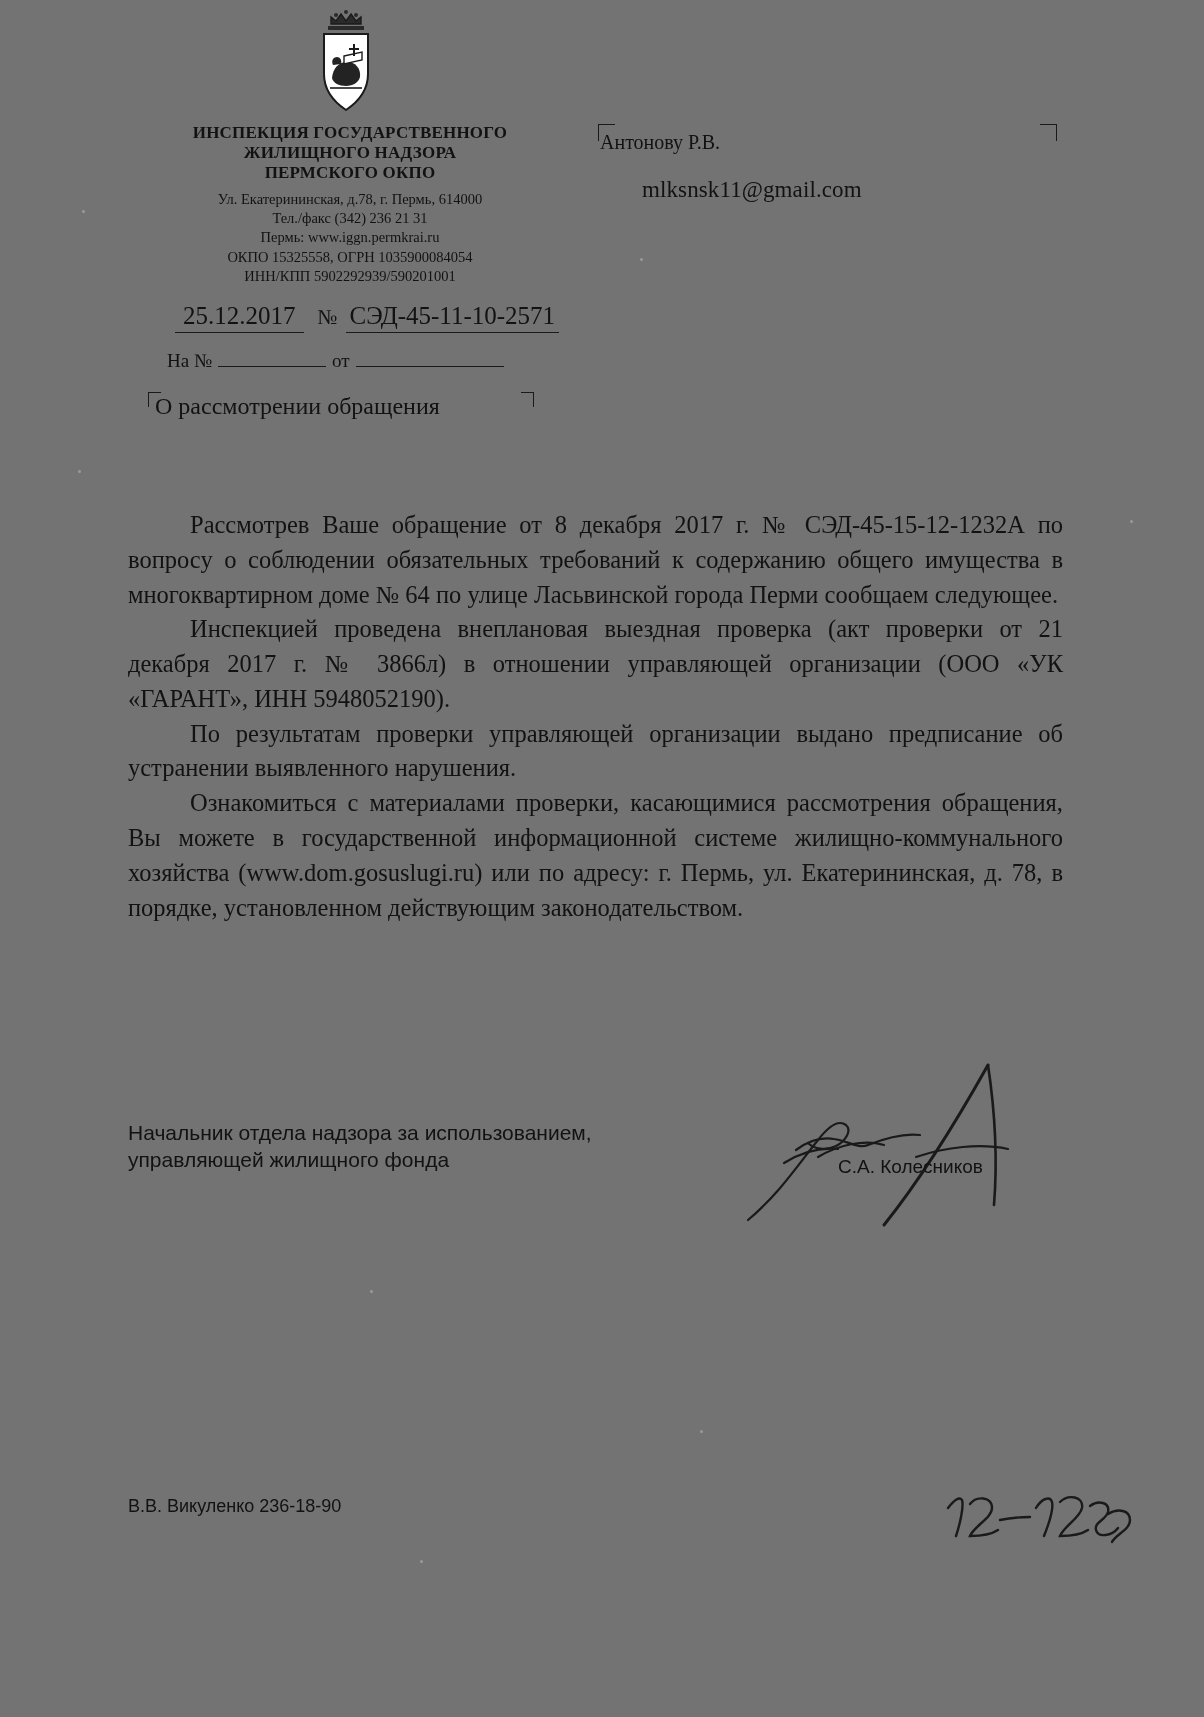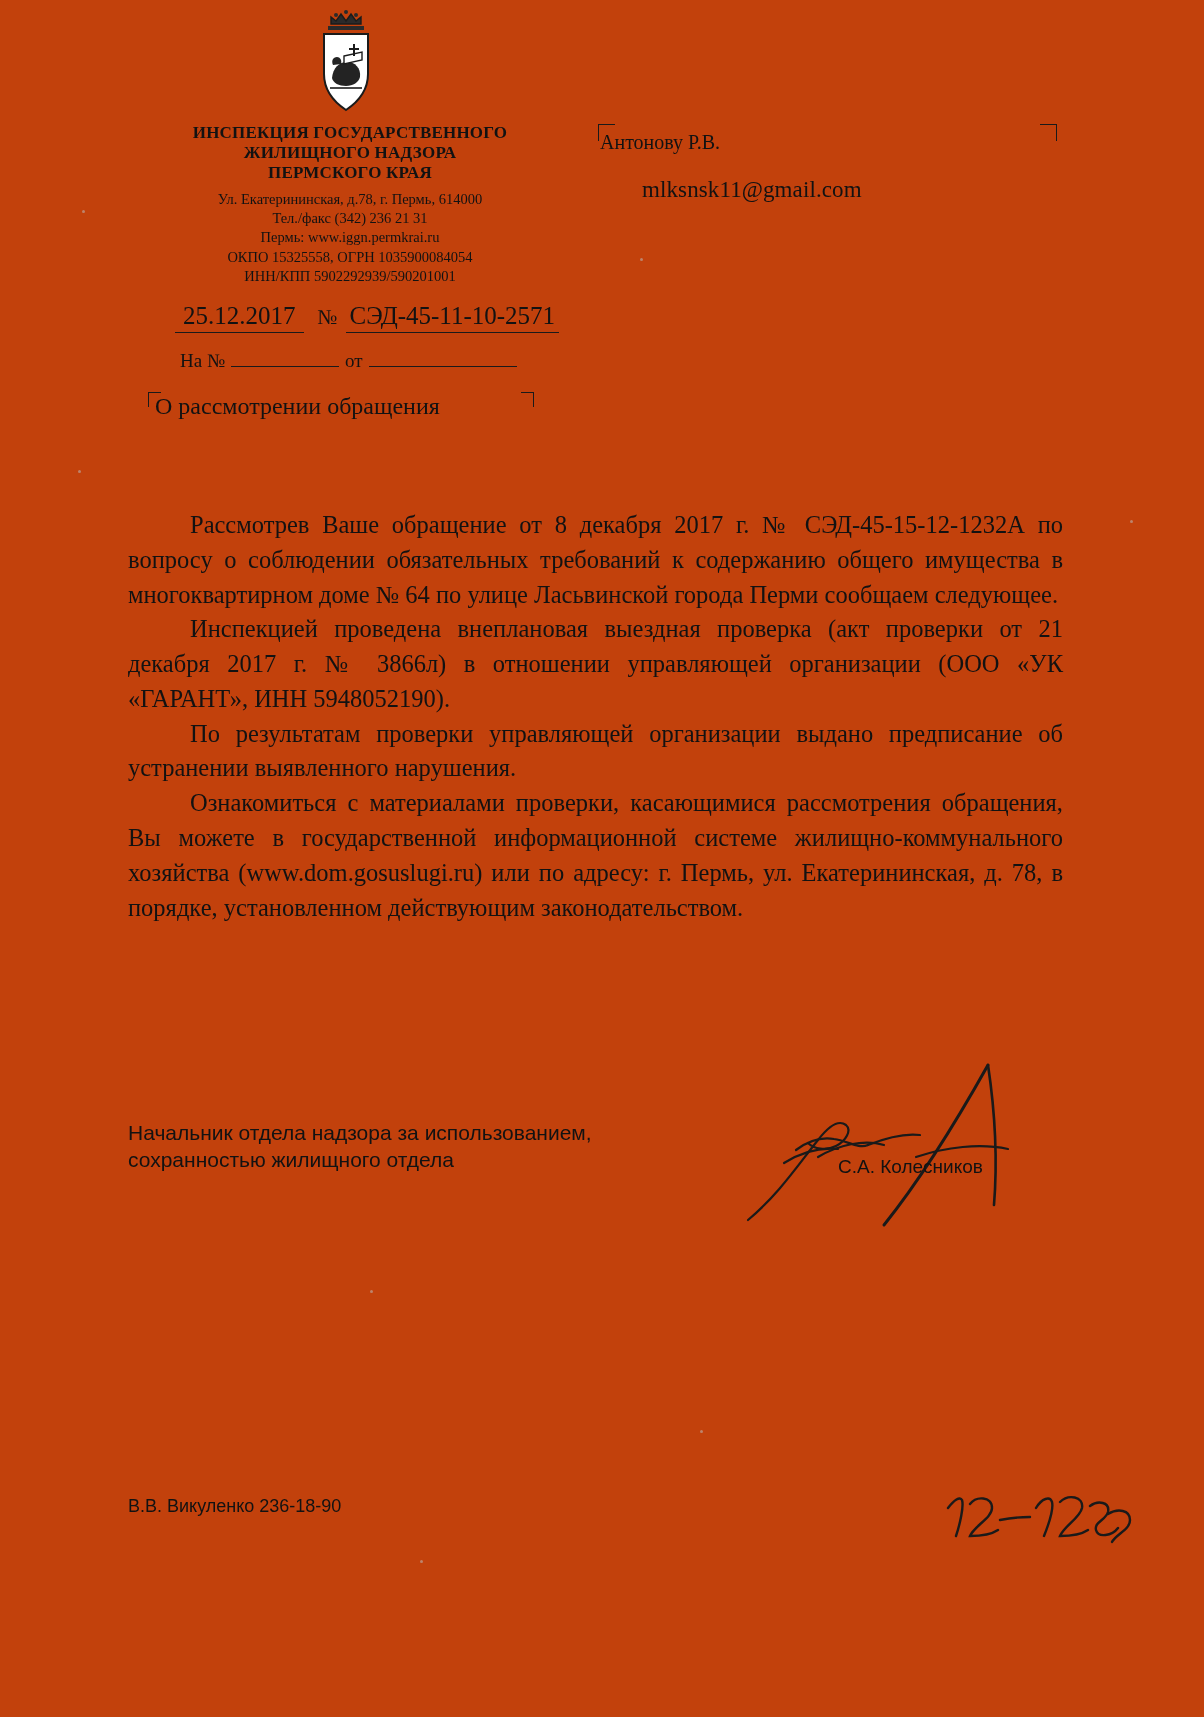--- a/index.html
+++ b/index.html
@@ -11,21 +11,21 @@
     width: 1204px;
     height: 1717px;
     position: relative;
     font-family: "Liberation Serif", serif;
     color: #121212;
     overflow: hidden;
   }
   .page {
     position: absolute;
     inset: 0;
-    background: #c2410c;
+    background: #737373;
   }
 
   
   .emblem {
     position: absolute;
     left: 300px;
     top: 8px;
     width: 92px;
     height: 112px;
   }
@@ -109,21 +109,21 @@
   }
   .docline .num {
     border-bottom: 1.7px solid #1a1a1a;
     padding: 0 4px 2px 4px;
     display: inline-block;
   }
 
   
   .refline {
     position: absolute;
-    left: 180px;
+    left: 167px;
     top: 350px;
     font-size: 19px;
     display: flex;
     align-items: baseline;
     text-align: right;
   }
   .refline .rule {
     display: inline-block;
     border-bottom: 1.4px solid #1a1a1a;
     height: 13px;
@@ -251,21 +251,21 @@
       <path d="M54 36 L54 48 M49 41 L59 41" stroke="#1b1b1b" stroke-width="2"></path>
 
       <path d="M30 80 L62 80" stroke="#1b1b1b" stroke-width="1.6"></path>
     </g>
   </svg>
 
   <div class="letterhead">
     <div class="org-name">
       <div>ИНСПЕКЦИЯ ГОСУДАРСТВЕННОГО</div>
       <div>ЖИЛИЩНОГО НАДЗОРА</div>
-      <div>ПЕРМСКОГО КРАЯ</div>
+      <div>ПЕРМСКОГО ОКПО</div>
     </div>
     <div class="org-contacts">
       <div>Ул. Екатерининская, д.78, г. Пермь, 614000</div>
       <div>Тел./факс (342) 236 21 31</div>
       <div>Пермь: www.iggn.permkrai.ru</div>
       <div>ОКПО 15325558, ОГРН 1035900084054</div>
       <div>ИНН/КПП 5902292939/590201001</div>
     </div>
   </div>
 
@@ -308,21 +308,21 @@
         <path d="M130 112 C150 100 176 94 196 100"></path>
         <path d="M96 118 C112 108 130 102 150 104"></path>
         <path d="M300 20 C272 70 236 130 196 180" stroke-width="3"></path>
         <path d="M300 20 C306 60 310 110 306 160" stroke-width="2.6"></path>
         <path d="M228 112 C258 102 292 98 320 104"></path>
         <path d="M180 100 C200 92 216 88 232 90"></path>
       </g>
     </svg>
     <div class="sign-title">
       <div>Начальник отдела надзора за использованием,</div>
-      <div>сохранностью жилищного отдела</div>
+      <div>управляющей жилищного фонда</div>
     </div>
     <div class="sign-name">С.А. Колесников</div>
   </div>
 
   <div class="executor">В.В. Викуленко 236-18-90</div>
   <svg class="handnum" viewBox="0 0 200 90">
     <g fill="none" stroke="#1a1a1a" stroke-width="2.4" stroke-linecap="round">
       <path d="M8 38 C14 30 20 26 22 30 C24 36 20 54 16 66"></path>
       <path d="M30 34 C36 26 52 26 52 38 C52 48 34 56 30 66 C40 66 52 64 58 60"></path>
       <path d="M60 50 C70 48 80 47 90 47"></path>

